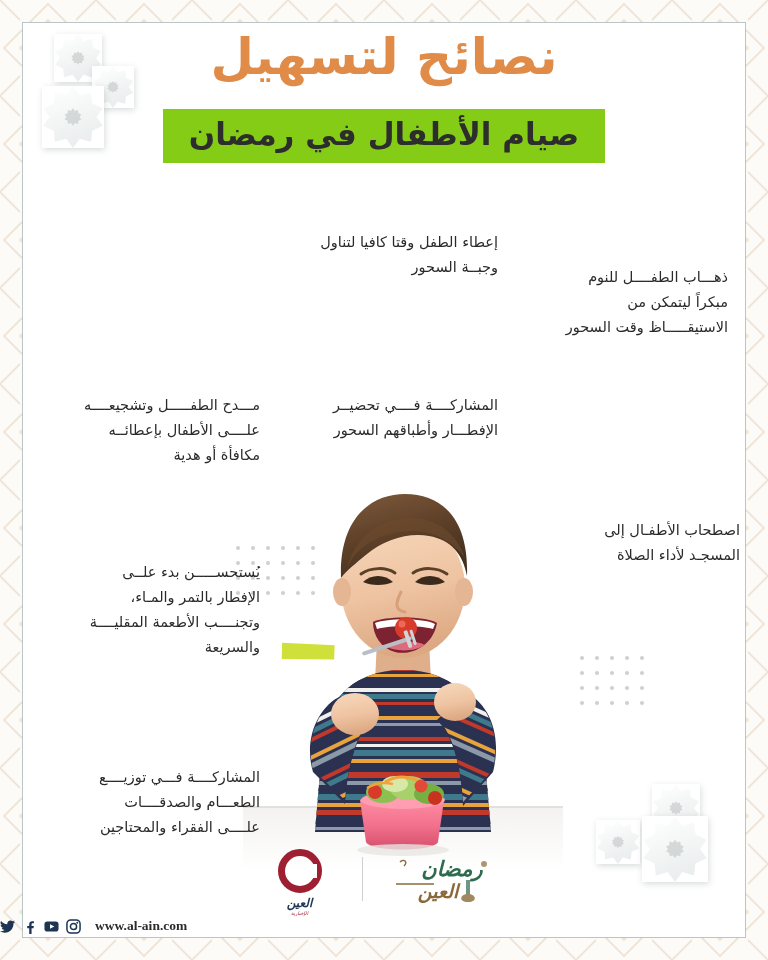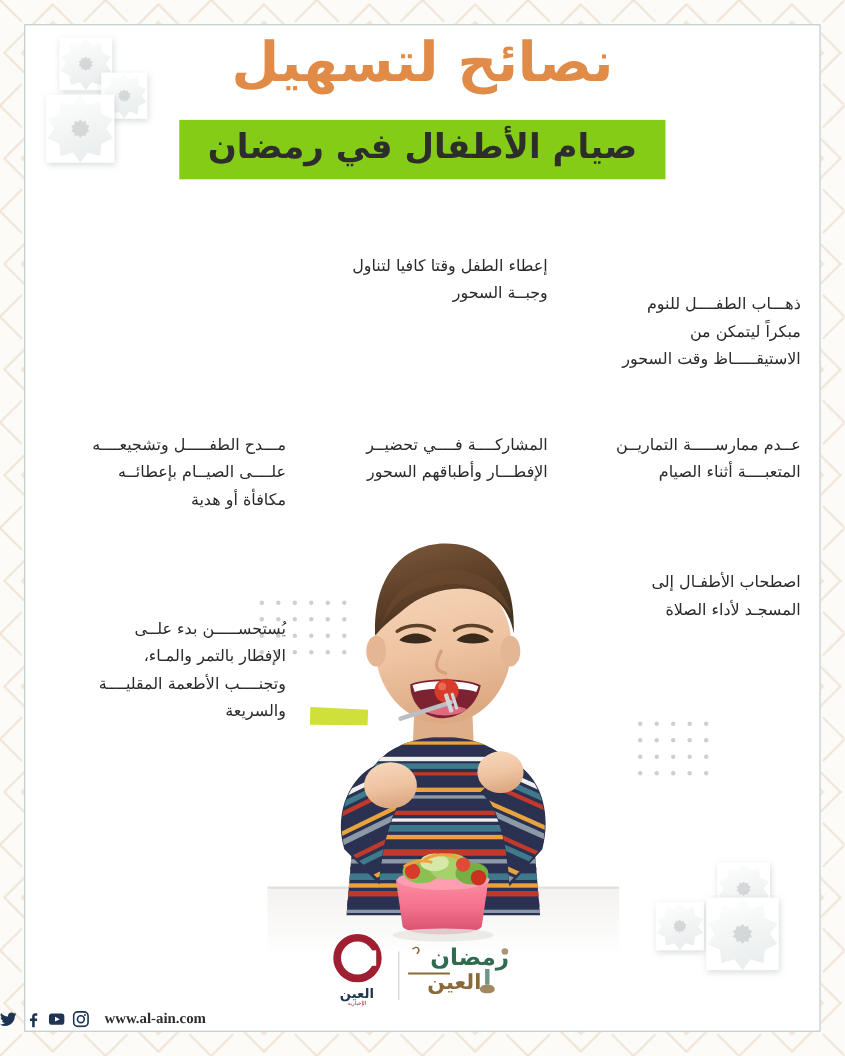--- a/index.html
+++ b/index.html
@@ -135,22 +135,23 @@
   
   .footer {
     position: absolute;
     left: 0; right: 0;
     bottom: 26px;
     text-align: center;
   }
   .footer-logos {
     display: flex;
     justify-content: center;
-    align-items: flex-end;
-    gap: 0;
+    align-items: center;
+    gap: 25px;
+    font-style: italic;
   }
   .logo-ramadan {
     position: relative;
     width: 118px; height: 58px;
   }
   .logo-divider {
     width: 1px; height: 44px; background: #cfcfcf;
   }
   .logo-alain { position: relative; width: 74px; height: 60px; text-align: center; }
   .alain-mark {
@@ -469,45 +470,45 @@
     <span class="bullet"></span>
     <span class="tip-text">ذهـــاب الطفــــل للنوم مبكراً ليتمكن من الاستيقـــــاظ وقت السحور</span>
   </div>
 
   <div class="tip" style="right:270px; top:230px; width:178px;">
     <span class="bullet"></span>
     <span class="tip-text">إعطاء الطفل وقتا كافيا لتناول وجبــة السحور</span>
   </div>
 
 
-  <div class="tip" style="right:40px; top:393px; width:175px;">
-    <span class="bullet"></span>
-    <span class="tip-text">عــدم ممارســـــة التماريــن المتعبــــة أثناء الصيام</span>
-  </div>
 
   <div class="tip" style="right:270px; top:393px; width:178px;">
     <span class="bullet"></span>
     <span class="tip-text">المشاركــــة فــــي تحضيــر الإفطـــار وأطباقهم السحور</span>
   </div>
 
   <div class="tip" style="right:508px; top:393px; width:180px;">
     <span class="bullet"></span>
-    <span class="tip-text">مـــدح الطفـــــل وتشجيعــــه علــــى الصيــام بإعطائــه مكافأة أو هدية</span>
-  </div>
-
-  <div class="tip" style="right:40px; top:518px; width:175px;">
+    <span class="tip-text">مـــدح الطفـــــل وتشجيعــــه علــــى الأطفال بإعطائــه مكافأة أو هدية</span>
+  </div>
+
+  <div class="tip" style="right:28px; top:518px; width:175px;">
     <span class="bullet"></span>
     <span class="tip-text">اصطحاب الأطفـال إلى المسجـد لأداء الصلاة</span>
   </div>
 
   <div class="tip" style="right:508px; top:560px; width:180px;">
     <span class="bullet"></span>
     <span class="tip-text">يُستحســـــن بدء علــى الإفطار بالتمر والمـاء، وتجنــــب الأطعمة المقليــــة والسريعة</span>
   </div>
 
+  <div class="tip" style="right:508px; top:765px; width:180px;">
+    <span class="bullet"></span>
+    <span class="tip-text">المشاركــــة فـــي توزيــــع الطعـــام والصدقــــات علــــى الفقراء والمحتاجين</span>
+  </div>
 
   <div class="footer">
     <div class="footer-logos">
 
       <div class="logo-ramadan">
         <svg viewBox="0 0 118 58" width="118" height="58">
           <text x="64" y="26" text-anchor="middle" font-size="21" font-weight="bold" fill="#2f6b4f" font-family="'DejaVu Sans',sans-serif" direction="rtl">رمضان</text>
           <text x="50" y="48" text-anchor="middle" font-size="19" font-weight="bold" fill="#8a6a3a" font-family="'DejaVu Sans',sans-serif" direction="rtl">العين</text>
           <path d="M8 34 L46 34" stroke="#8a6a3a" stroke-width="1.6"></path>
           <path d="M78 30 L82 30 L82 44 L78 44 Z" fill="#2f6b4f" opacity="0.7"></path>

